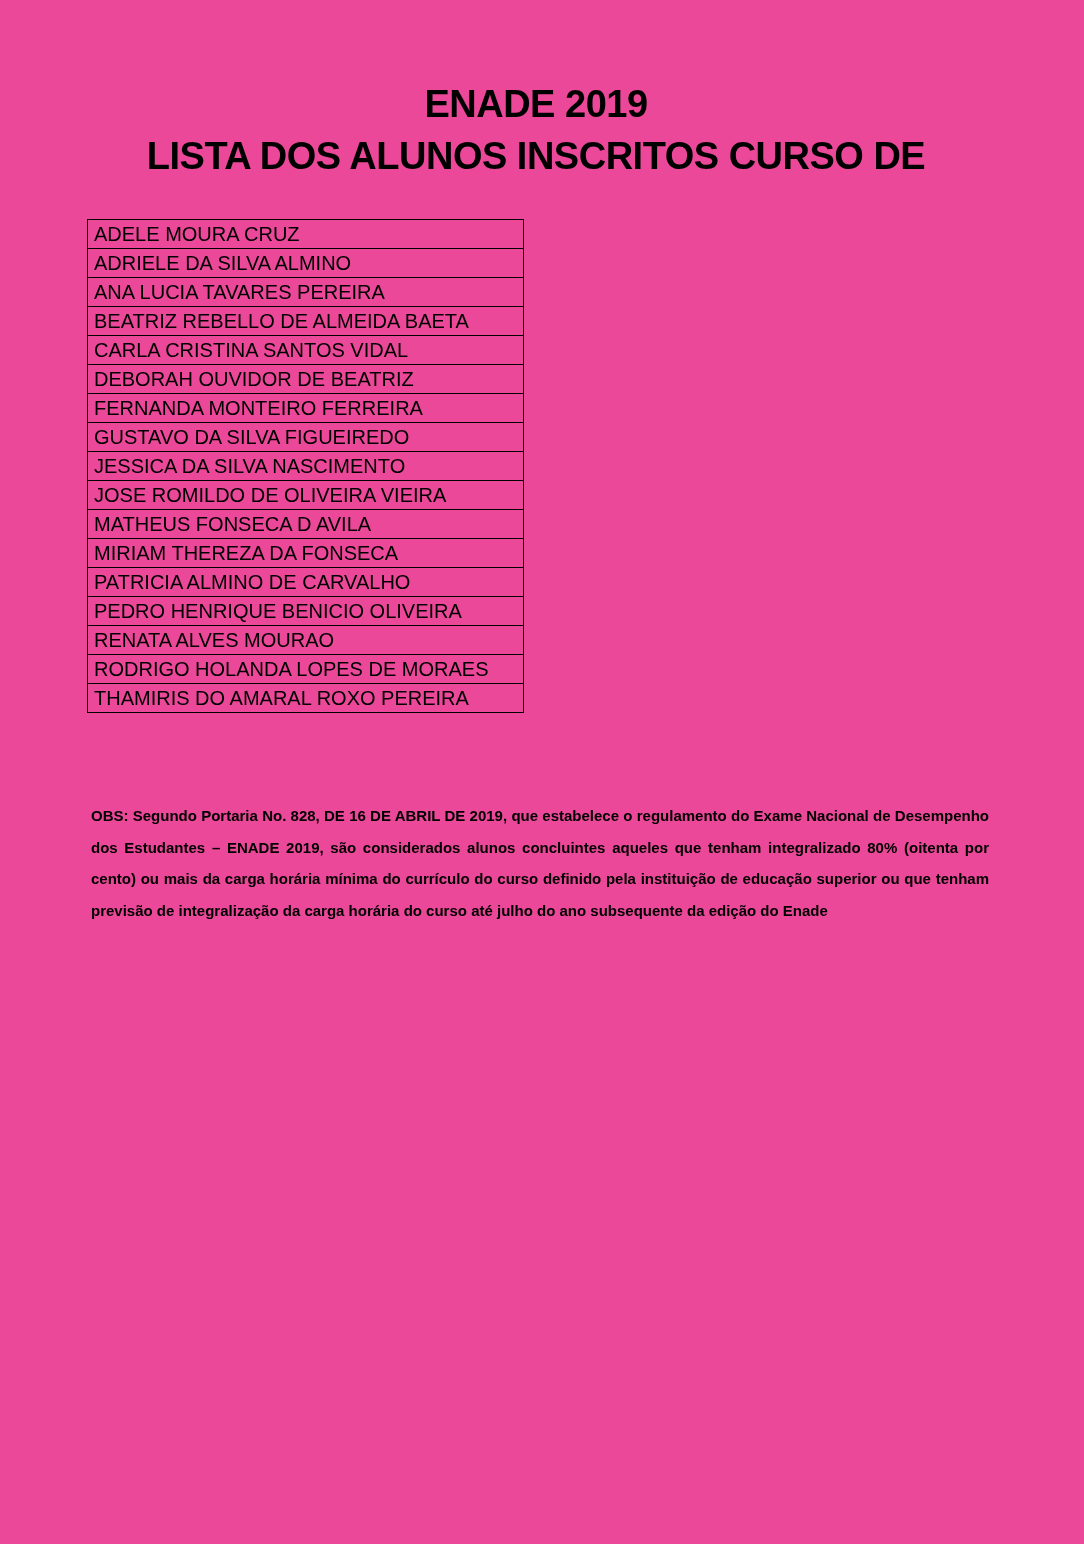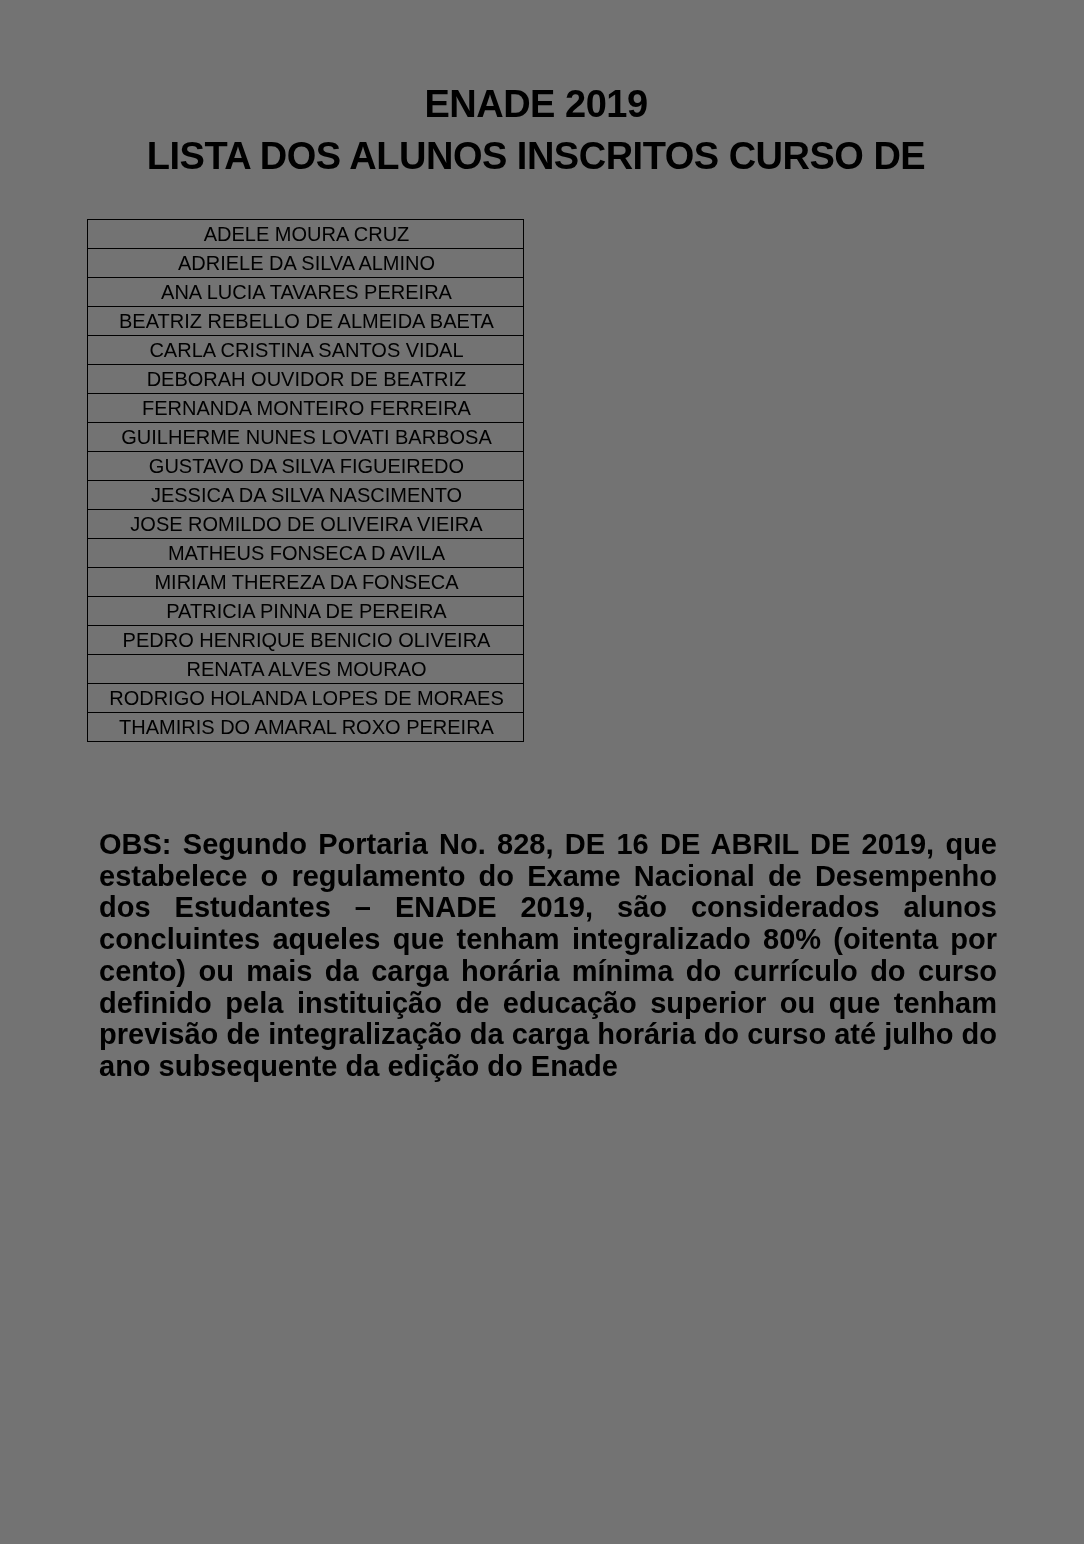--- a/index.html
+++ b/index.html
@@ -5,54 +5,53 @@
   * { box-sizing: border-box; }
   html, body {
     margin: 0;
     padding: 0;
     background: #ffffff;
   }
   .page {
     position: relative;
     width: 1084px;
     height: 1544px;
-    background: #737373;
+    background: #ec4899;
     color: #000000;
     font-family: "Liberation Sans", sans-serif;
     padding: 78px 99px 0 87px;
     overflow: hidden;
   }
   .doc-title {
     text-align: center;
     font-weight: bold;
     font-size: 38px;
     line-height: 52px;
     letter-spacing: -0.5px;
   }
   .students-table {
     border-collapse: collapse;
     margin-top: 37px;
     width: 437px;
     table-layout: fixed;
-    text-align: center;
   }
   .students-table td {
     border: 1.5px solid #000000;
     height: 28.8px;
     font-size: 20px;
     line-height: 28px;
     padding: 0 4px 0 6px;
     white-space: nowrap;
     overflow: hidden;
   }
   .obs-paragraph {
-    margin: 87px 0 0 12px;
+    margin: 87px 0 0 4px;
     width: 898px;
     font-weight: bold;
-    font-size: 29px;
+    font-size: 15px;
     line-height: 31.7px;
     text-align: justify;
     text-justify: inter-word;
   }
 </style>
 </head>
 <body>
 
 <div class="page">
 
@@ -78,39 +77,36 @@
         <tr>
       <td>CARLA CRISTINA SANTOS VIDAL</td>
     </tr>
         <tr>
       <td>DEBORAH OUVIDOR DE BEATRIZ</td>
     </tr>
         <tr>
       <td>FERNANDA MONTEIRO FERREIRA</td>
     </tr>
         <tr>
-      <td>GUILHERME NUNES LOVATI BARBOSA</td>
-    </tr>
-        <tr>
       <td>GUSTAVO DA SILVA FIGUEIREDO</td>
     </tr>
         <tr>
       <td>JESSICA DA SILVA NASCIMENTO</td>
     </tr>
         <tr>
       <td>JOSE ROMILDO DE OLIVEIRA VIEIRA</td>
     </tr>
         <tr>
       <td>MATHEUS FONSECA D AVILA</td>
     </tr>
         <tr>
       <td>MIRIAM THEREZA DA FONSECA</td>
     </tr>
         <tr>
-      <td>PATRICIA PINNA DE PEREIRA</td>
+      <td>PATRICIA ALMINO DE CARVALHO</td>
     </tr>
         <tr>
       <td>PEDRO HENRIQUE BENICIO OLIVEIRA</td>
     </tr>
         <tr>
       <td>RENATA ALVES MOURAO</td>
     </tr>
         <tr>
       <td>RODRIGO HOLANDA LOPES DE MORAES</td>
     </tr>

